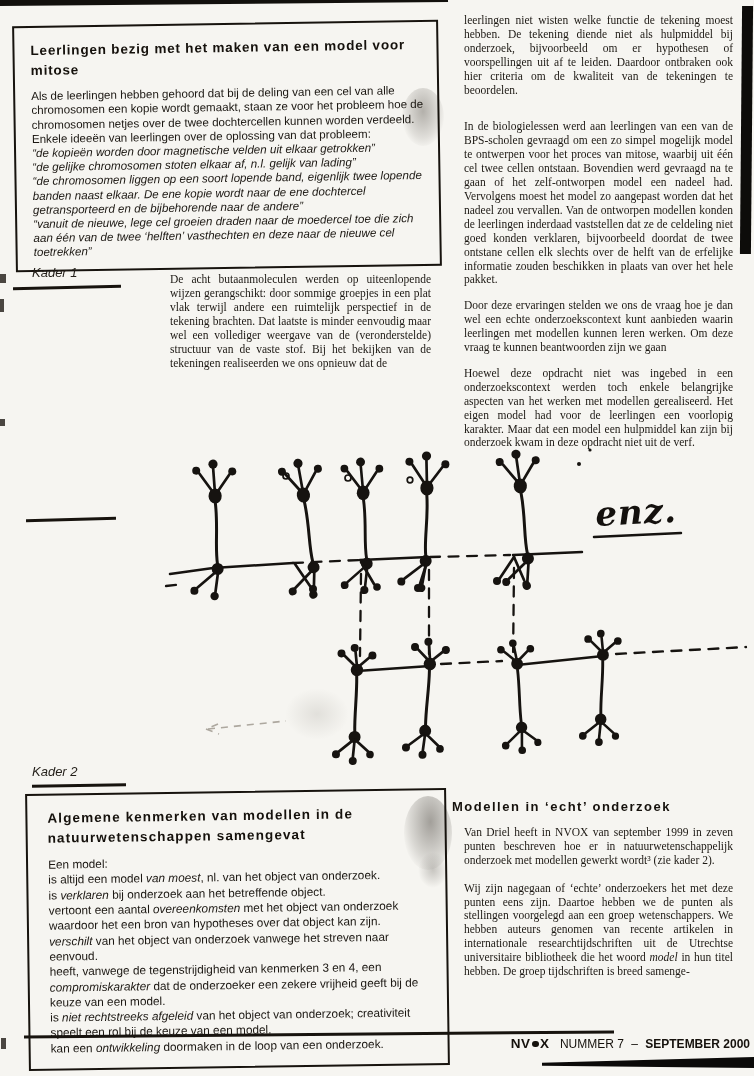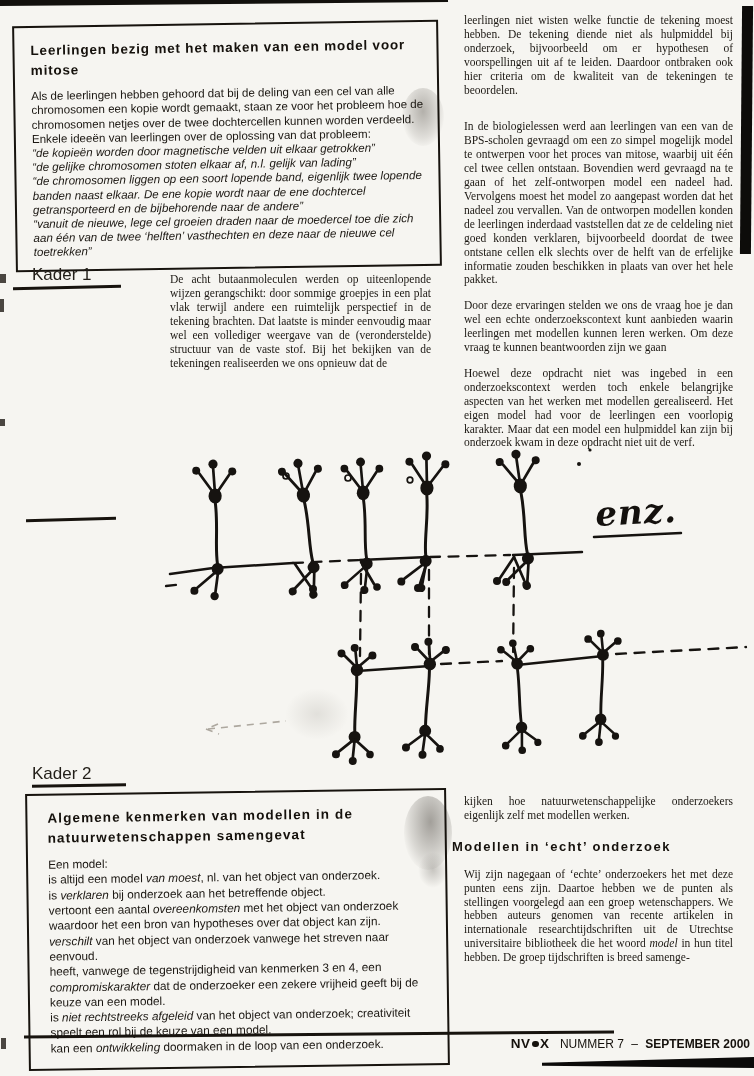--- a/index.html
+++ b/index.html
@@ -35,21 +35,21 @@
           transform:rotate(-0.9deg);}
   .kader2{left:27px;top:791px;width:421px;min-height:232px;padding:13px 14px 12px 20px;
           transform:rotate(-0.8deg);}
   .kader h2{margin:0 0 9px 0;font-size:13.5px;line-height:1.45;font-weight:bold;
             letter-spacing:.8px;color:#15110c;}
   .kader2 h2{letter-spacing:1.1px;margin-bottom:10px;}
   .kbody p{margin:0;font-size:11.6px;line-height:14.2px;}
   .kader2 .kbody p{font-size:11.8px;line-height:15.3px;}
   .quote{font-style:italic;}
 
-  .label{position:absolute;font-size:17px;color:#221e18;}
+  .label{position:absolute;font-style:italic;font-size:13px;color:#221e18;}
   .k1label{left:32px;top:265px;}
   .k2label{left:32px;top:764px;}
   .rule{position:absolute;height:2.5px;background:#17130e;}
   .r-k1{left:13px;top:286px;width:108px;transform:rotate(-1.2deg);}
   .r-cap{left:26px;top:518px;width:90px;transform:rotate(-1.5deg);}
   .r-k2{left:32px;top:784px;width:94px;transform:rotate(-1deg);}
   .r-footer{left:24px;top:1033px;width:590px;height:2.6px;transform:rotate(-0.5deg);}
 
   
   .col{position:absolute;font-family:"Liberation Serif",serif;text-align:justify;color:#1c1813;}
@@ -227,22 +227,22 @@
   </section>
 
   <div class="col right-col">
     <p>leerlingen niet wisten welke functie de tekening moest hebben. De tekening diende niet als hulpmiddel bij onderzoek, bijvoorbeeld om er hypothesen of voorspellingen uit af te leiden. Daardoor ontbraken ook hier criteria om de kwaliteit van de tekeningen te beoordelen.</p>
     <p class="gap">In de biologielessen werd aan leerlingen van een van de BPS-scholen gevraagd om een zo simpel mogelijk model te ontwerpen voor het proces van mitose, waarbij uit één cel twee cellen ontstaan. Bovendien werd gevraagd na te gaan of het zelf-ontworpen model een nadeel had. Vervolgens moest het model zo aangepast worden dat het nadeel zou vervallen. Van de ontworpen modellen konden de leerlingen inderdaad vaststellen dat ze de celdeling niet goed konden verklaren, bijvoorbeeld doordat de twee ontstane cellen elk slechts over de helft van de erfelijke informatie zouden beschikken in plaats van over het hele pakket.</p>
     <p>Door deze ervaringen stelden we ons de vraag hoe je dan wel een echte onderzoekscontext kunt aanbieden waarin leerlingen met modellen kunnen leren werken. Om deze vraag te kunnen beantwoorden zijn we gaan</p>
     <p>Hoewel deze opdracht niet was ingebed in een onderzoekscontext werden toch enkele belangrijke aspecten van het werken met modellen gerealiseerd. Het eigen model had voor de leerlingen een voorlopig karakter. Maar dat een model een hulpmiddel kan zijn bij onderzoek kwam in deze opdracht niet uit de verf.</p>
   </div>
 
   <div class="col right-col2">
-    <p>kijken hoe natuurwetenschappelijke onderzoekers eigenlijk zelf met modellen werken.</p>
     <h3>Modellen in ‘echt’ onderzoek</h3>
+    <p>Van Driel heeft in NVOX van september 1999 in zeven punten beschreven hoe er in natuurwetenschappelijk onderzoek met modellen gewerkt wordt³ (zie kader 2).</p>
     <p class="p7"><span>Wij zijn nagegaan of ‘echte’ onderzoekers het met deze punten eens zijn. Daartoe hebben we de punten als stellingen voorgelegd aan een groep wetenschappers. We hebben auteurs genomen van recente artikelen in internationale researchtijdschriften uit de Utrechtse universitaire bibliotheek die het woord </span><span class="it">model</span><span> in hun titel hebben. De groep tijdschriften is breed samenge-</span></p>
   </div>
 
   <div class="rule r-footer"></div>
   <div class="pageno">336</div>
   <div class="footer-right">
     <span class="lg">NV</span><span class="lgdot"></span><span class="lg">X</span>
     <span class="iss">NUMMER 7</span>
     <span class="dash">–</span>
     <span class="date">SEPTEMBER 2000</span>

